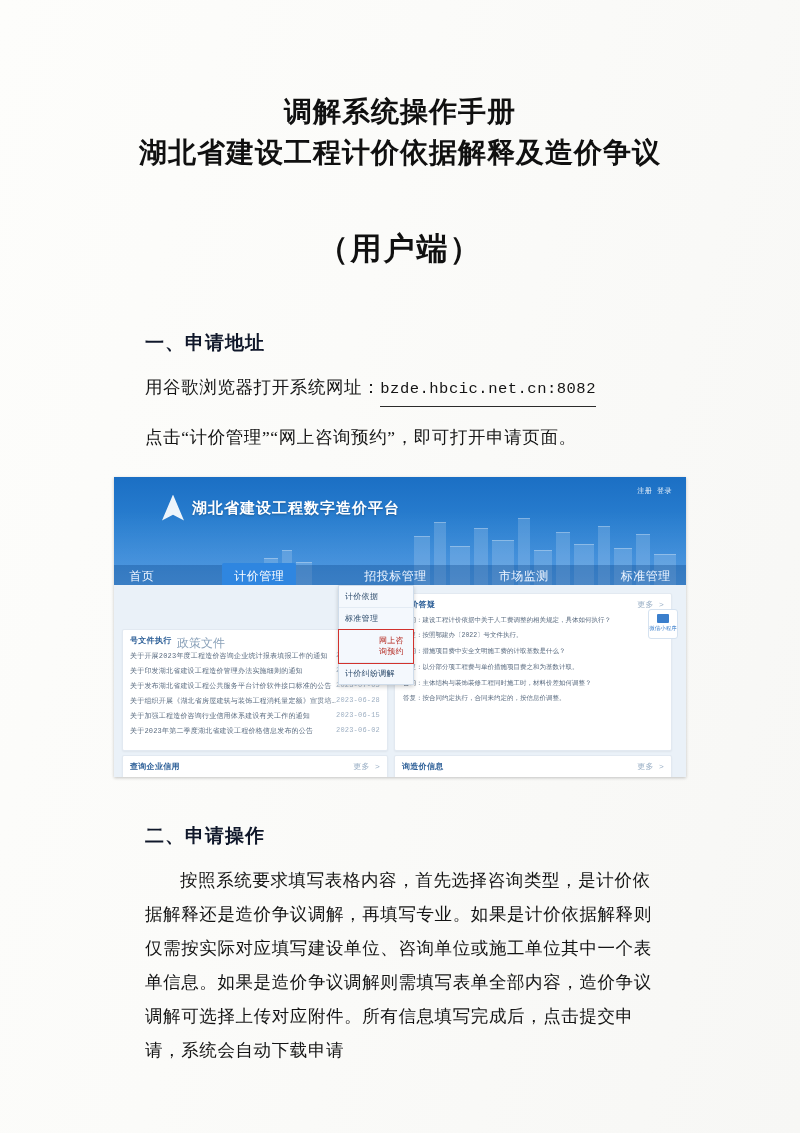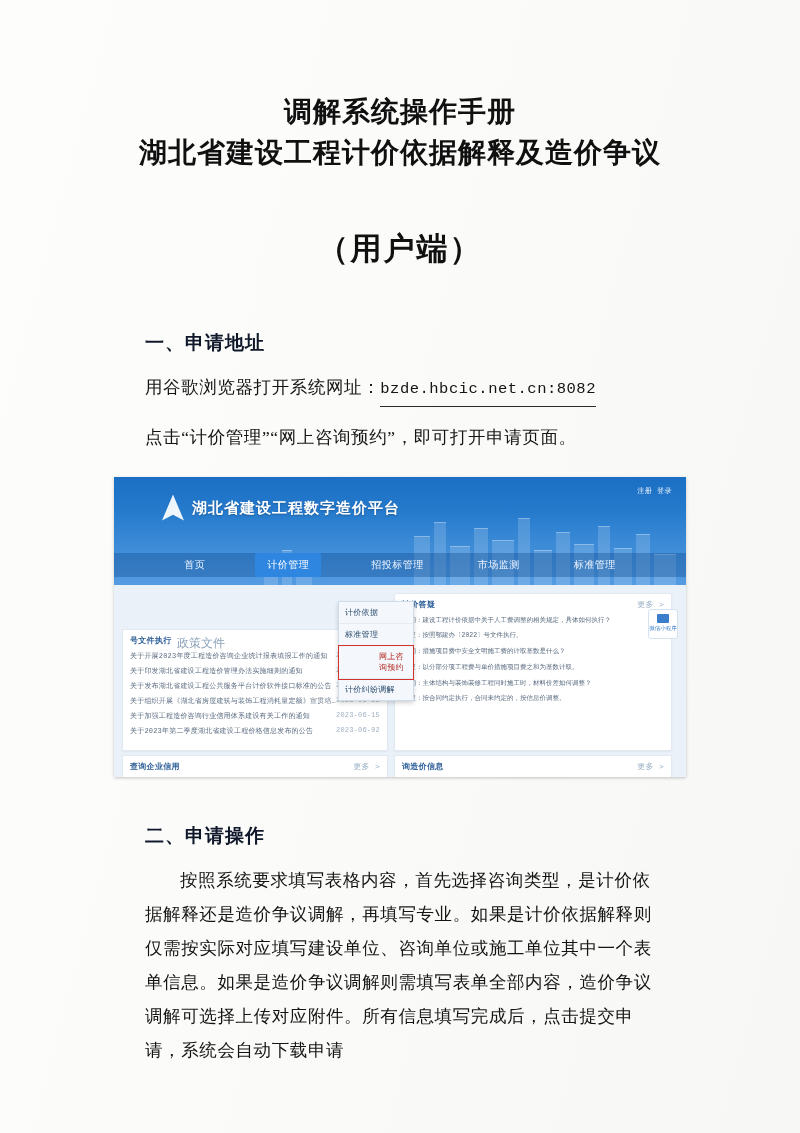--- a/index.html
+++ b/index.html
@@ -131,49 +131,48 @@
     right: 14px;
     top: 9px;
     color: rgba(255,255,255,0.9);
     font-size: 7px;
     letter-spacing: .5px;
   }
 
   .fig-nav {
     position: absolute;
     left: 0; right: 0;
-    top: 76px;
+    top: 88px;
     height: 24px;
     display: flex;
     align-items: center;
     justify-content: center;
-    gap: 46px;
+    gap: 64px;
     background: rgba(12,72,140,0.35);
     color: #eef5ff;
-    font-size: 10px;
+    font-size: 12px;
     letter-spacing: .5px;
   }
   .fig-nav .nav-item { position: relative; padding: 0 4px; }
   .fig-nav .nav-item.active {
     background: #2f86e0;
     color: #fff;
     padding: 5px 12px;
     border-radius: 2px;
   }
 
   .fig-dropdown {
     position: absolute;
     left: 224px;
     top: 108px;
     width: 74px;
     background: #f4f8fd;
     border: 1px solid #cfdcea;
     box-shadow: 0 2px 4px rgba(0,0,0,0.18);
     z-index: 6;
-    margin-top: 16px;
   }
   .fig-dropdown div {
     font-size: 8px;
     color: #2b4a6b;
     padding: 5px 6px;
     border-bottom: 1px solid #e3ebf4;
     letter-spacing: .3px;
   }
   .fig-dropdown div:last-child { border-bottom: none; }
   .fig-dropdown div.highlight {

